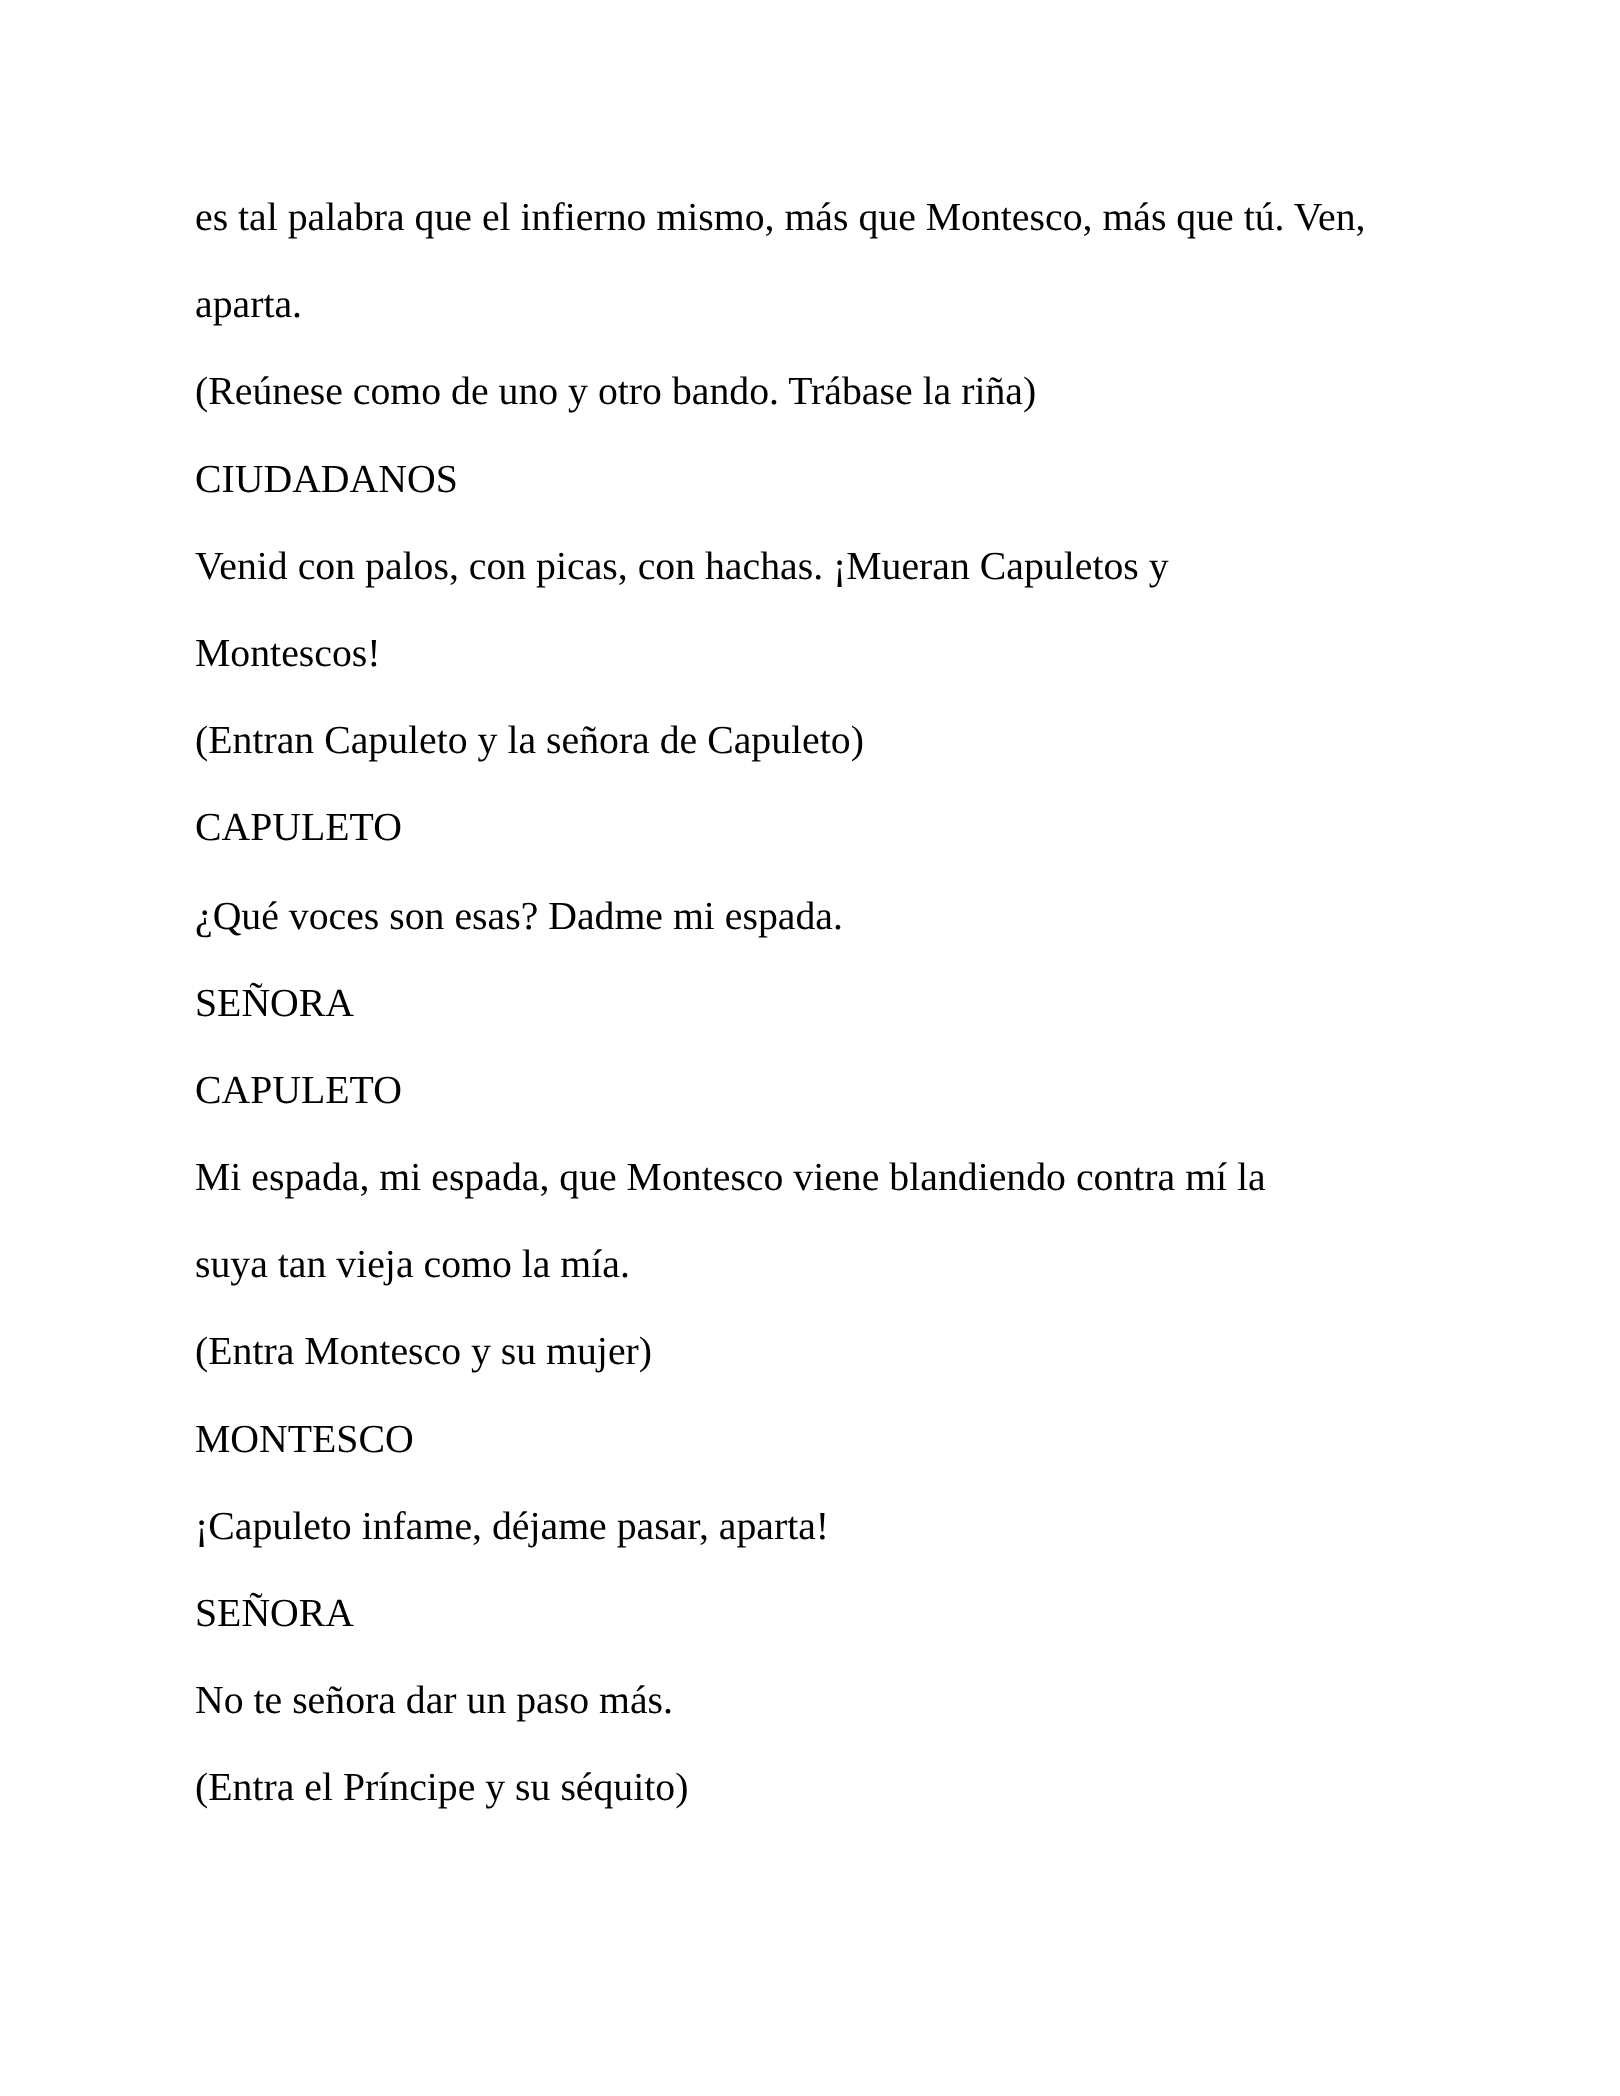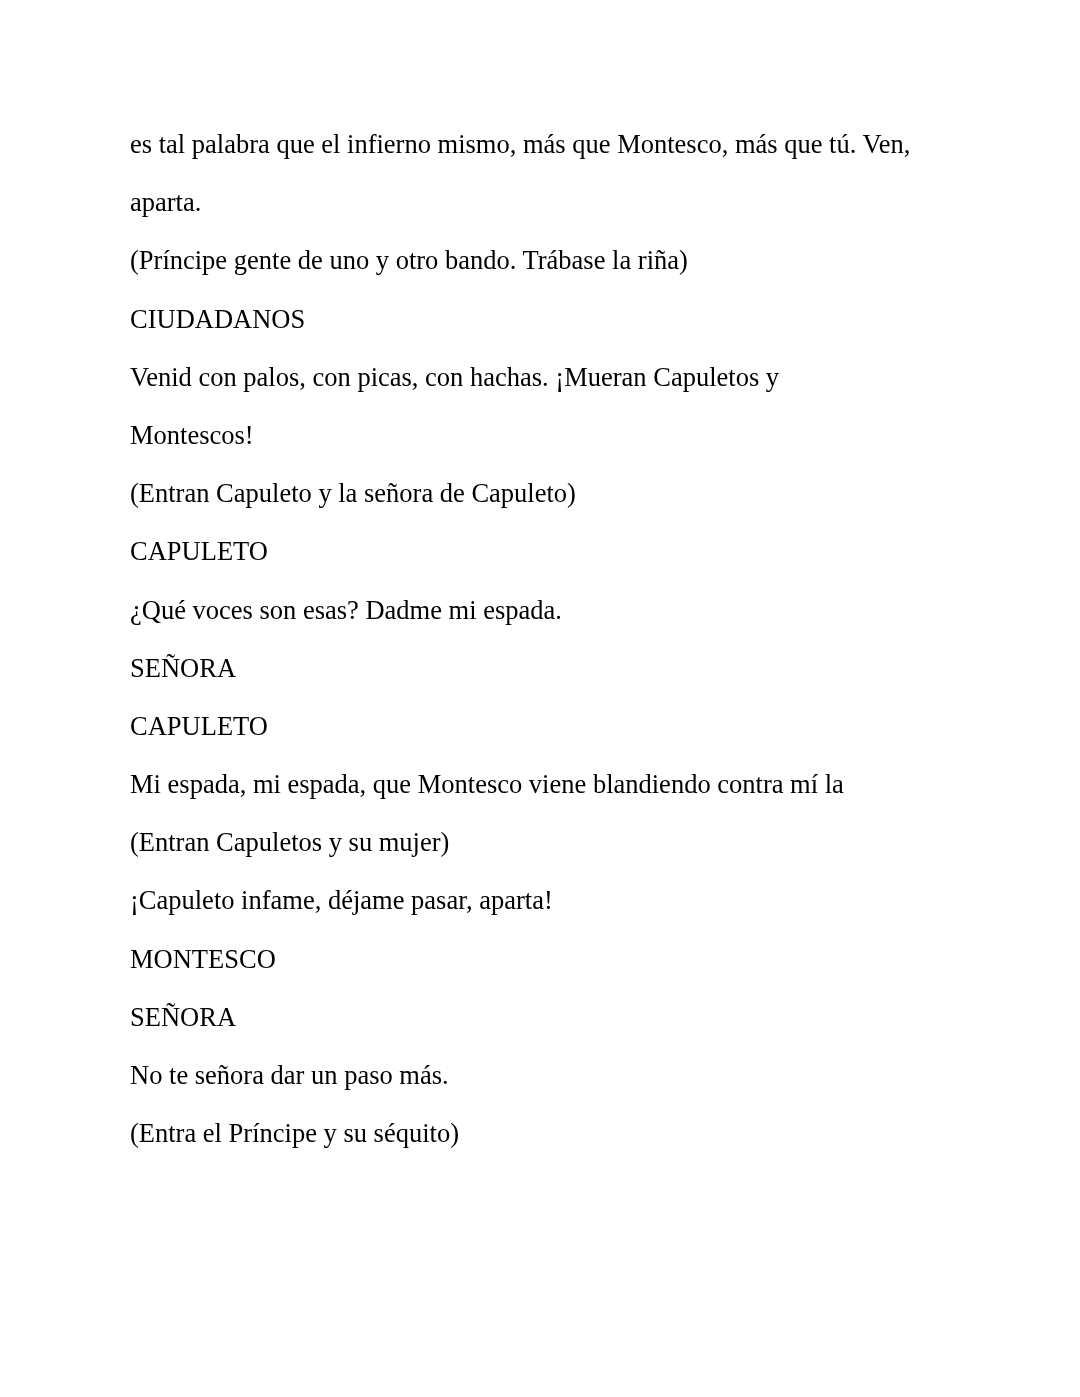--- a/index.html
+++ b/index.html
@@ -37,30 +37,31 @@
       margin: 0;
     }
   </style>
 </head>
 <body>
 
 <div class="page">
   <div class="content">
     <p class="line">es tal palabra que el infierno mismo, más que Montesco, más que tú. Ven,</p>
     <p class="line">aparta.</p>
-    <p class="line">(Príncipe gente de uno y otro bando. Trábase la riña)</p>
+    <p class="line">(Reúnese como de uno y otro bando. Trábase la riña)</p>
     <p class="line">CIUDADANOS</p>
     <p class="line">Venid con palos, con picas, con hachas. ¡Mueran Capuletos y</p>
     <p class="line">Montescos!</p>
     <p class="line">(Entran Capuleto y la señora de Capuleto)</p>
     <p class="line">CAPULETO</p>
     <p class="line">¿Qué voces son esas? Dadme mi espada.</p>
     <p class="line">SEÑORA</p>
     <p class="line">CAPULETO</p>
     <p class="line">Mi espada, mi espada, que Montesco viene blandiendo contra mí la</p>
-    <p class="line">(Entran Capuletos y su mujer)</p>
+    <p class="line">suya tan vieja como la mía.</p>
+    <p class="line">(Entra Montesco y su mujer)</p>
+    <p class="line">MONTESCO</p>
     <p class="line">¡Capuleto infame, déjame pasar, aparta!</p>
-    <p class="line">MONTESCO</p>
     <p class="line">SEÑORA</p>
     <p class="line">No te señora dar un paso más.</p>
     <p class="line">(Entra el Príncipe y su séquito)</p>
   </div>
 </div>
 
 </body></html>

